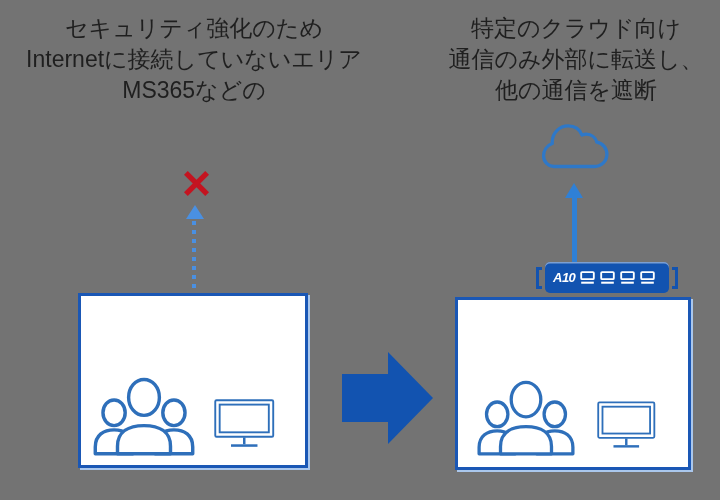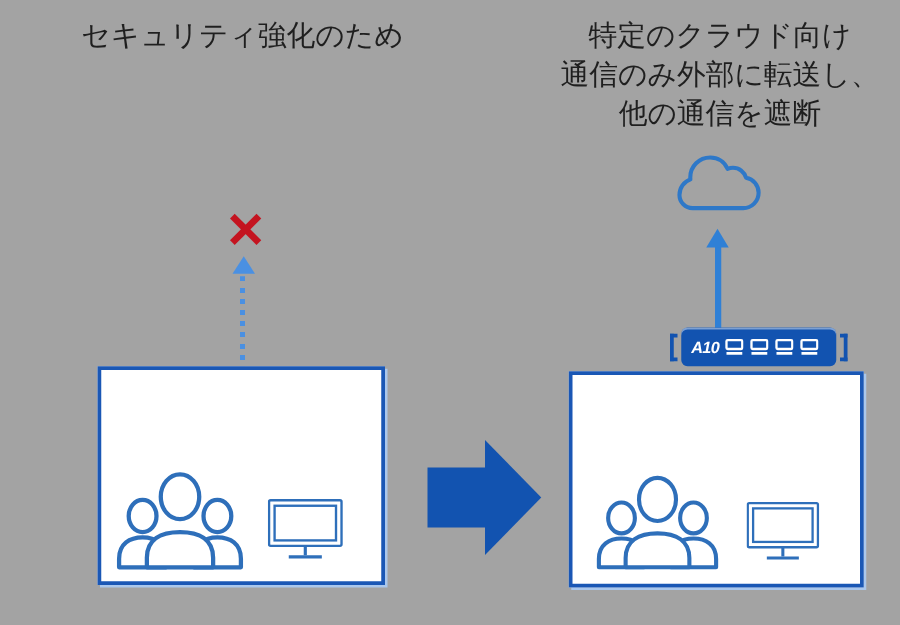--- a/index.html
+++ b/index.html
@@ -8,21 +8,21 @@
     --light-blue:#4a90e2;
     --arrow-blue:#2f80d6;
     --icon-blue:#2e6fba;
     --cloud-blue:#2e78c8;
     --blocked-red:#c41420;
     --text-color:#1f1f1f;
     --shadow-blue:#aac7ec;
   }
   html,body{margin:0;padding:0;background:#fff;}
   .canvas{
-    position:relative;width:720px;height:500px;background:#a3a3a3;overflow:hidden;
+    position:relative;width:720px;height:500px;background:#737373;overflow:hidden;
     font-family:"Liberation Sans","DejaVu Sans",sans-serif;color:var(--text-color);
   }
   .caption{position:absolute;text-align:center;font-size:23px;line-height:31px;white-space:nowrap;}
   .caption-left{left:8px;top:13px;width:372px;}
   .caption-right{left:430px;top:13px;width:292px;}
 
   
   .red-x{position:absolute;left:183px;top:170px;width:27px;height:27px;}
   .dotted-arrow-head{
     position:absolute;left:186px;top:205px;width:0;height:0;
@@ -106,20 +106,22 @@
       <rect x="1.2" y="1.2" width="13.6" height="7.6" rx="1" fill="none" stroke="#fff" stroke-width="2"></rect>
       <line x1="1.2" y1="12.6" x2="14.8" y2="12.6" stroke="#fff" stroke-width="2.2"></line>
     </symbol>
   </defs>
 </svg>
 
 <div class="canvas">
 
   <div class="caption caption-left">
     <div>セキュリティ強化のため</div>
+    <div>Internetに接続していないエリア</div>
+    <div>MS365などの</div>
   </div>
 
   <div class="caption caption-right">
     <div>特定のクラウド向け</div>
     <div>通信のみ外部に転送し、</div>
     <div>他の通信を遮断</div>
   </div>
 
   <svg class="red-x" viewBox="0 0 28 28">
     <line x1="3" y1="3" x2="25" y2="25" stroke="var(--blocked-red)" stroke-width="5.5"></line>

